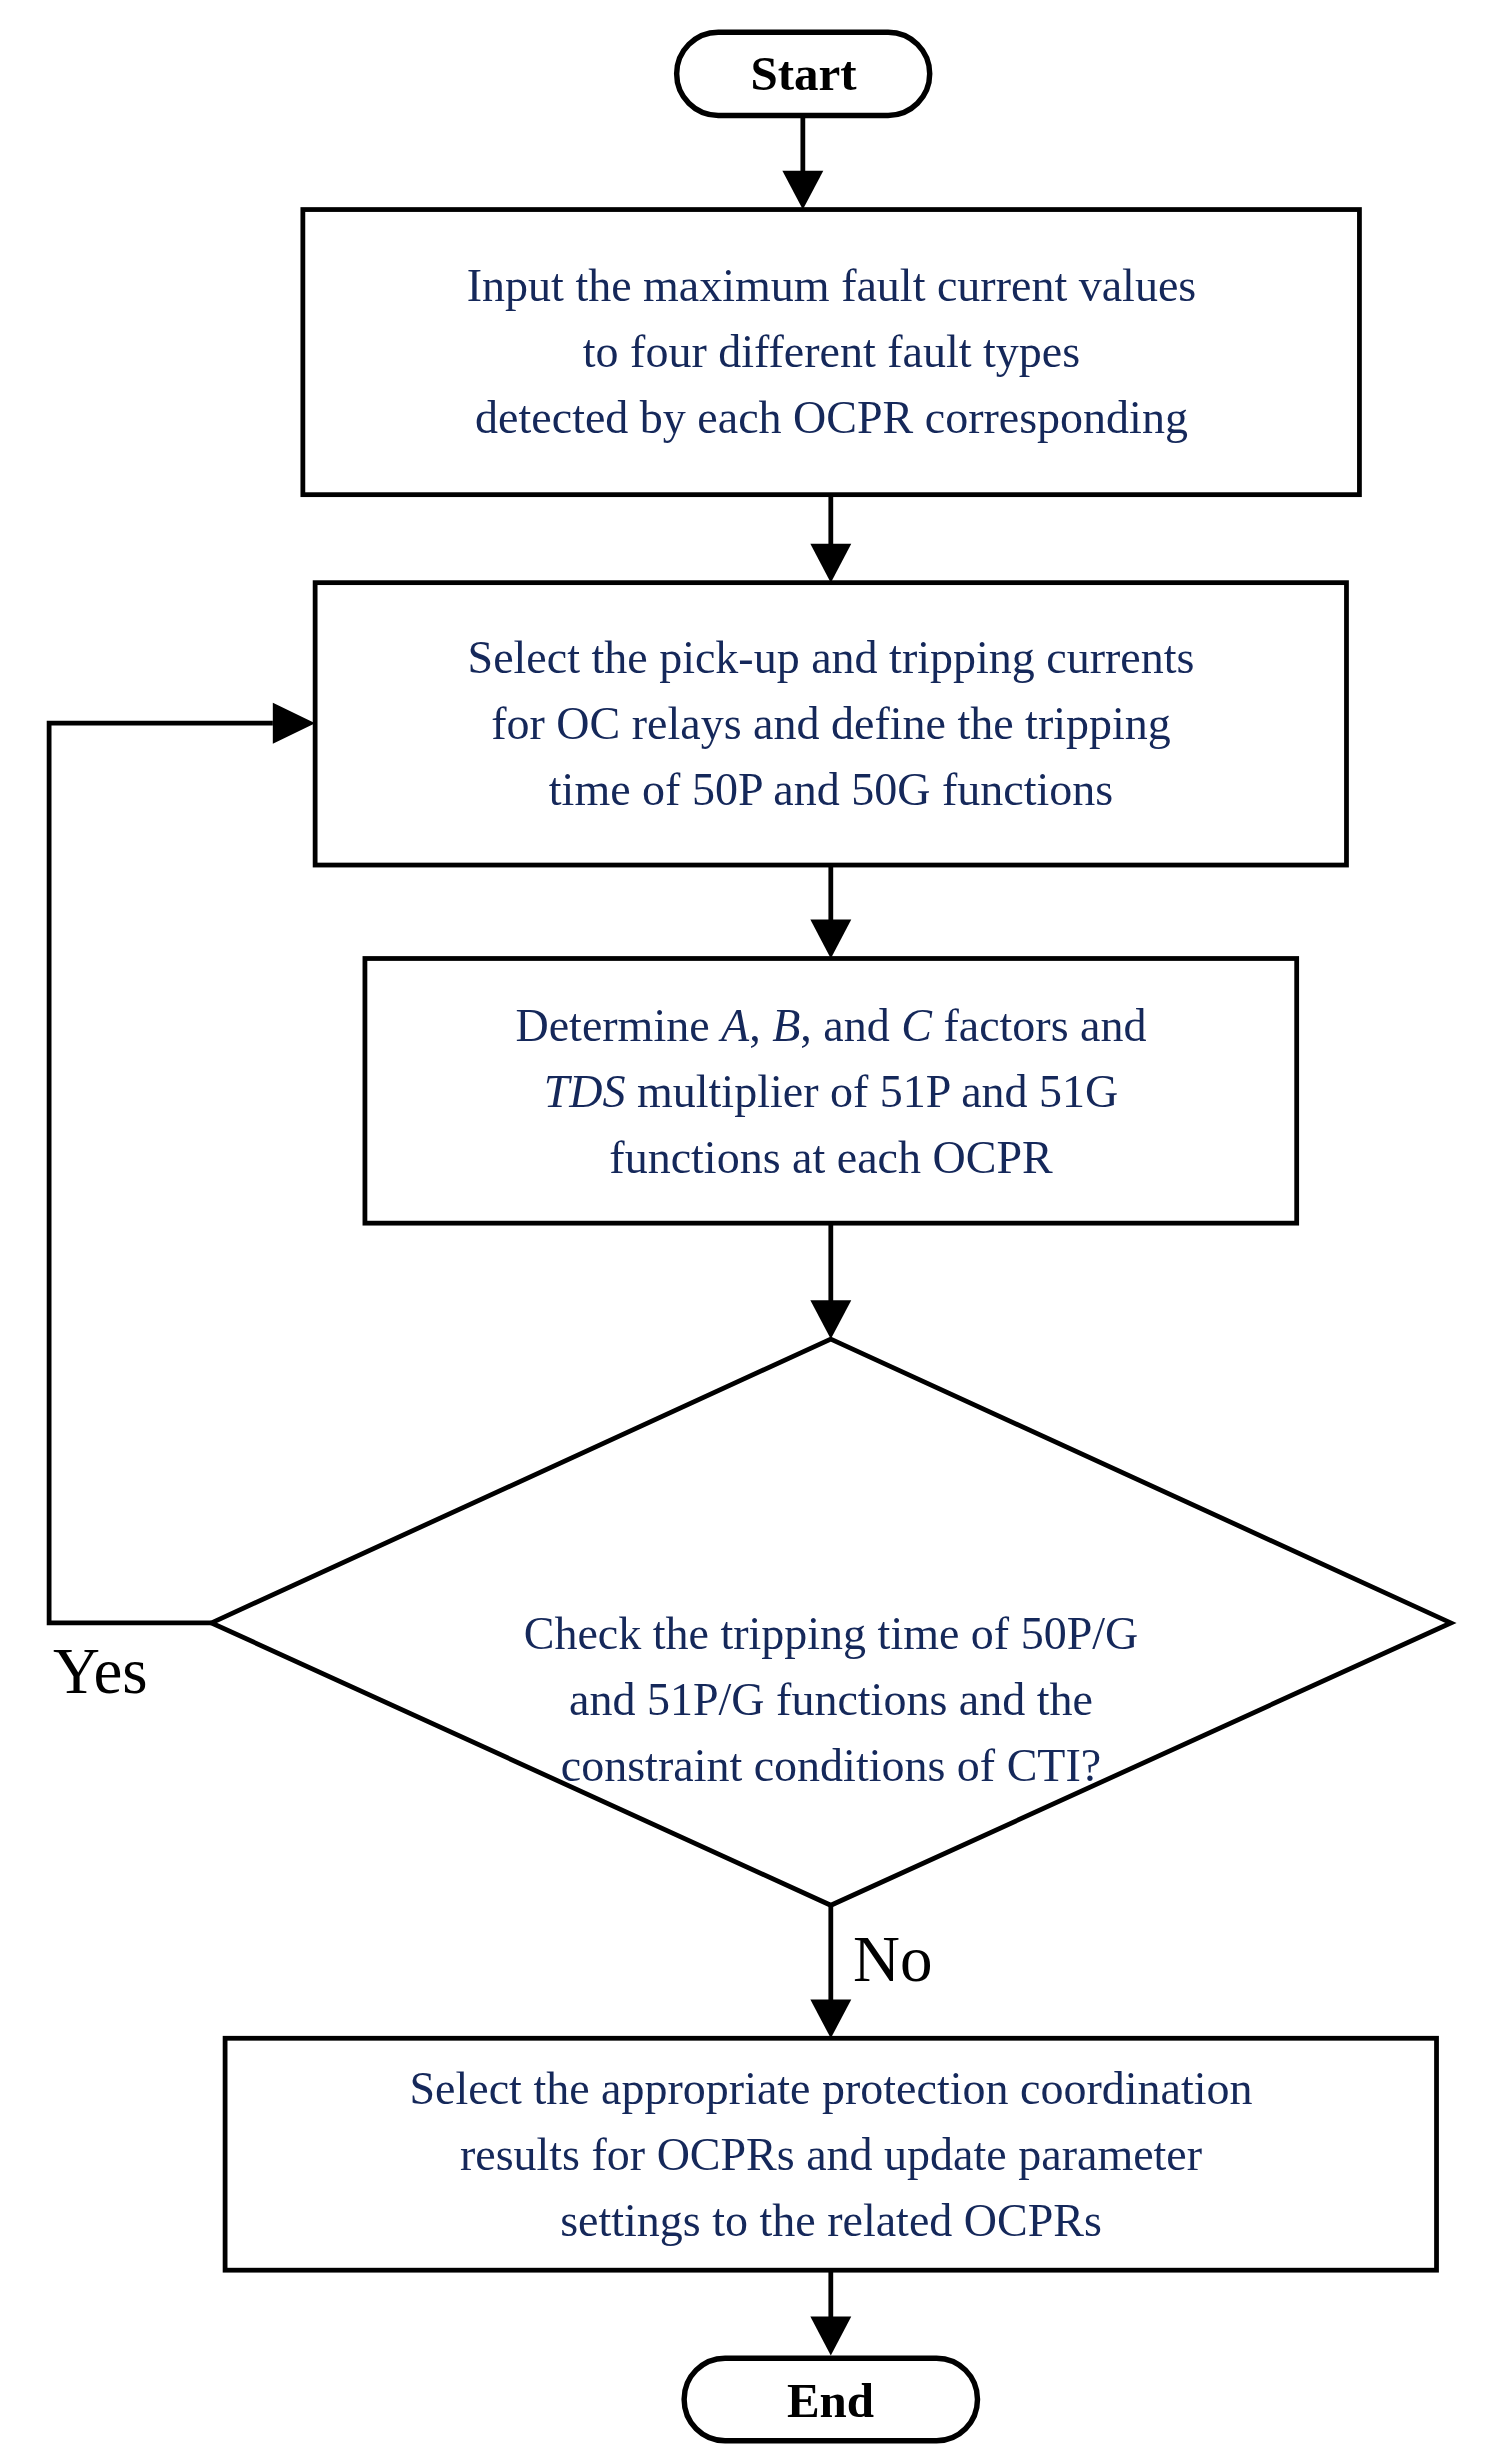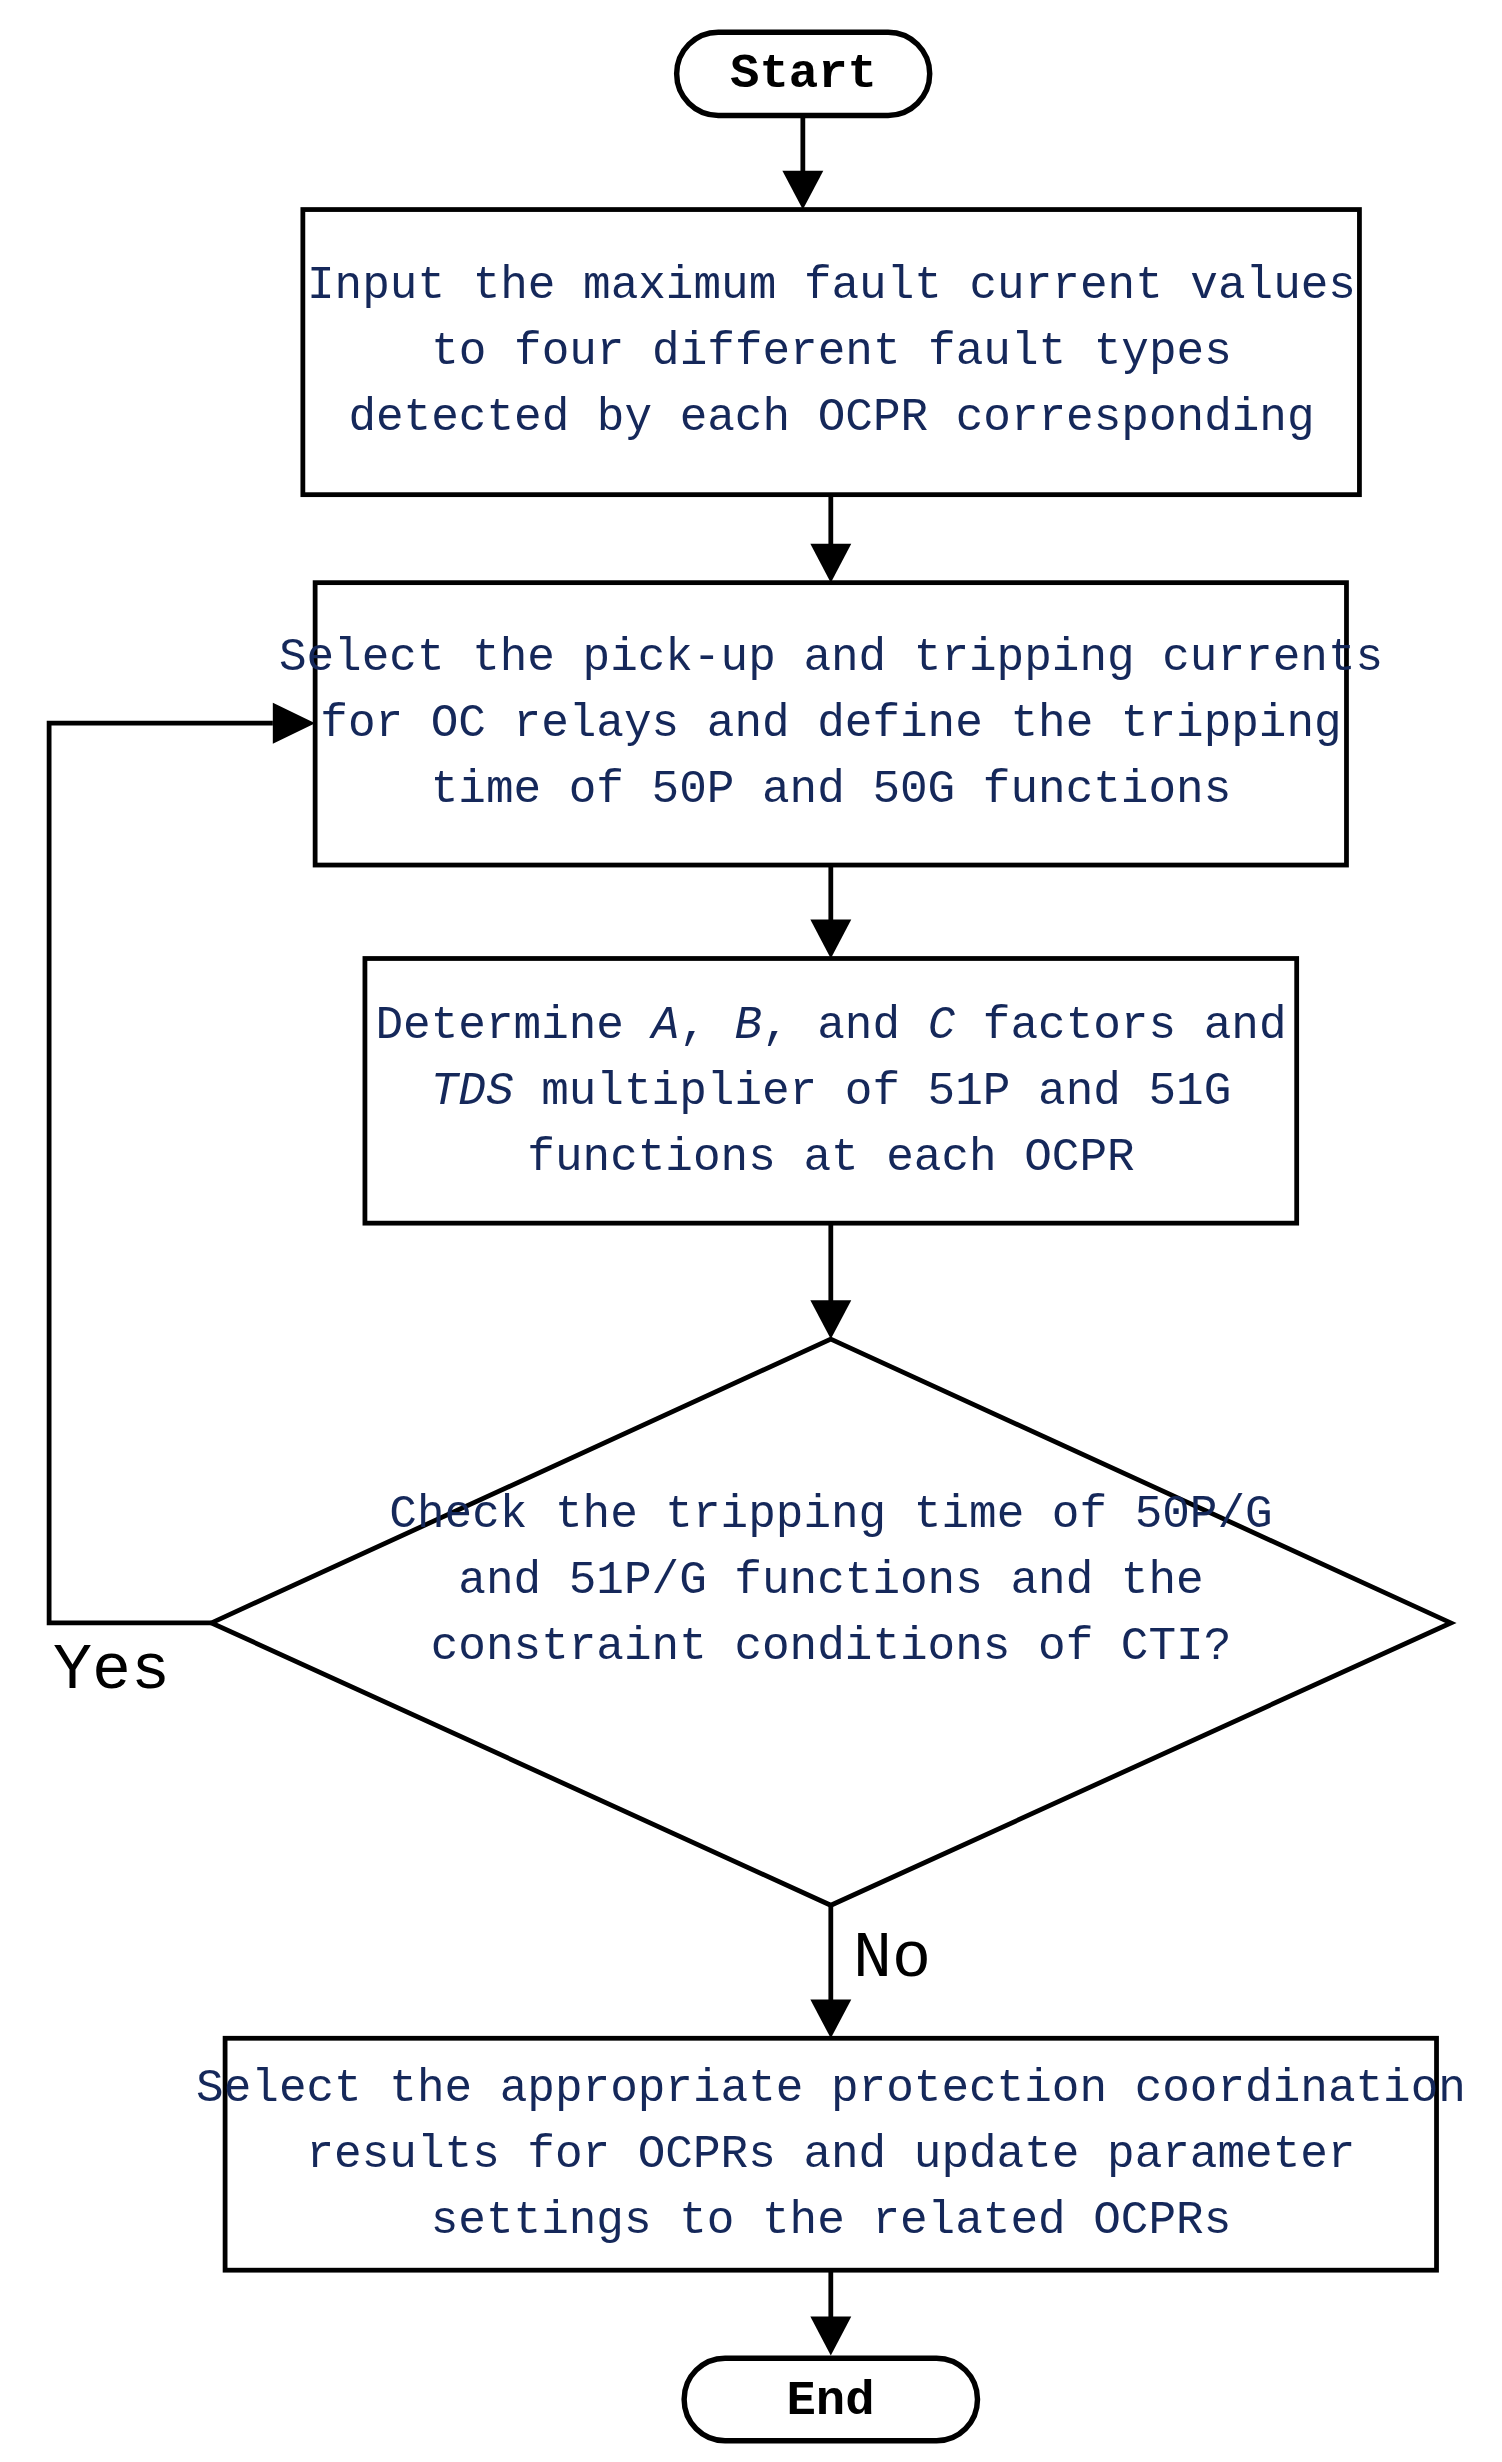--- a/index.html
+++ b/index.html
@@ -6,21 +6,21 @@
     --text_navy:#15285a;
     --line_black:#000000;
     --bg:#ffffff;
   }
   html,body{margin:0;padding:0;background:var(--bg);}
   .stage{
     position:relative;
     width:1502px;
     height:2462px;
     background:var(--bg);
-    font-family:Liberation Mono, monospace;
+    font-family:Liberation Serif, serif;
     overflow:hidden;
   }
   .shapes{position:absolute;left:0;top:0;}
   .stroke-shape{stroke:var(--line_black);fill:none;}
   .arrowhead{fill:var(--line_black);stroke:none;}
   .label{
     position:absolute;
     display:flex;
     flex-direction:column;
     align-items:center;
@@ -105,21 +105,21 @@
     <div class="tline">for OC relays and define the tripping</div>
     <div class="tline">time of 50P and 50G functions</div>
   </div>
 
   <div class="label" style="left:365px;top:959px;width:932px;height:265px;align-items:center;">
     <div class="tline"><span>Determine </span><span style="font-style: italic;">A</span><span>, </span><span style="font-style: italic;">B</span><span>, and </span><span style="font-style: italic;">C</span><span> factors and</span></div>
     <div class="tline"><span style="font-style: italic;">TDS</span><span> multiplier of 51P and 51G</span></div>
     <div class="tline"><span>functions at each OCPR</span></div>
   </div>
 
-  <div class="label" style="left:285px;top:1481px;width:1092px;height:199px;align-items:center;">
+  <div class="label" style="left:285px;top:1600px;width:1092px;height:199px;align-items:center;">
     <div class="tline">Check the tripping time of 50P/G</div>
     <div class="tline">and 51P/G functions and the</div>
     <div class="tline">constraint conditions of CTI?</div>
   </div>
 
   <div class="branch-label" style="left:53px;top:1639px;">Yes</div>
   <div class="branch-label" style="left:853px;top:1927px;">No</div>
 
   <div class="label" style="left:225px;top:2039px;width:1212px;height:232px;">
     <div class="tline">Select the appropriate protection coordination</div>

